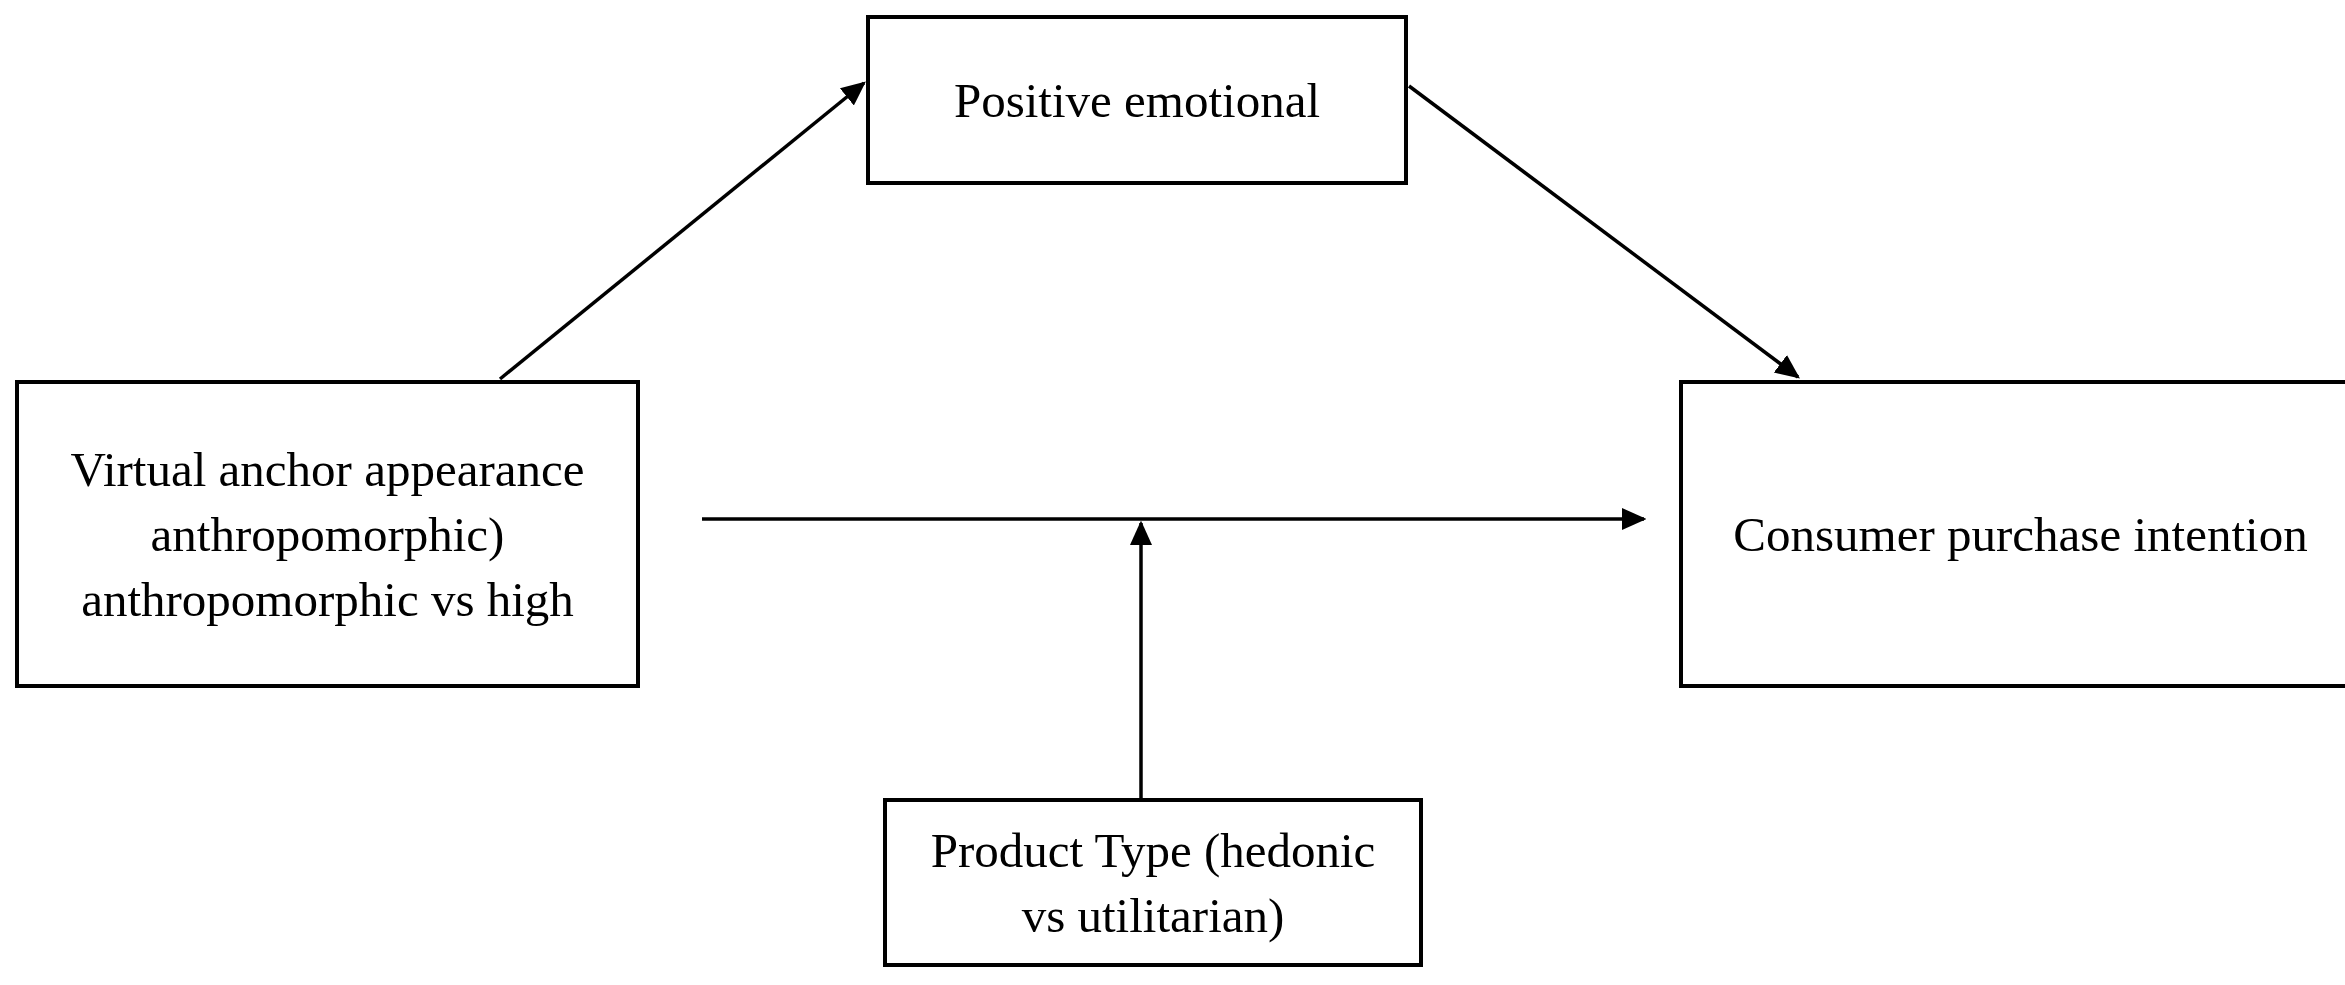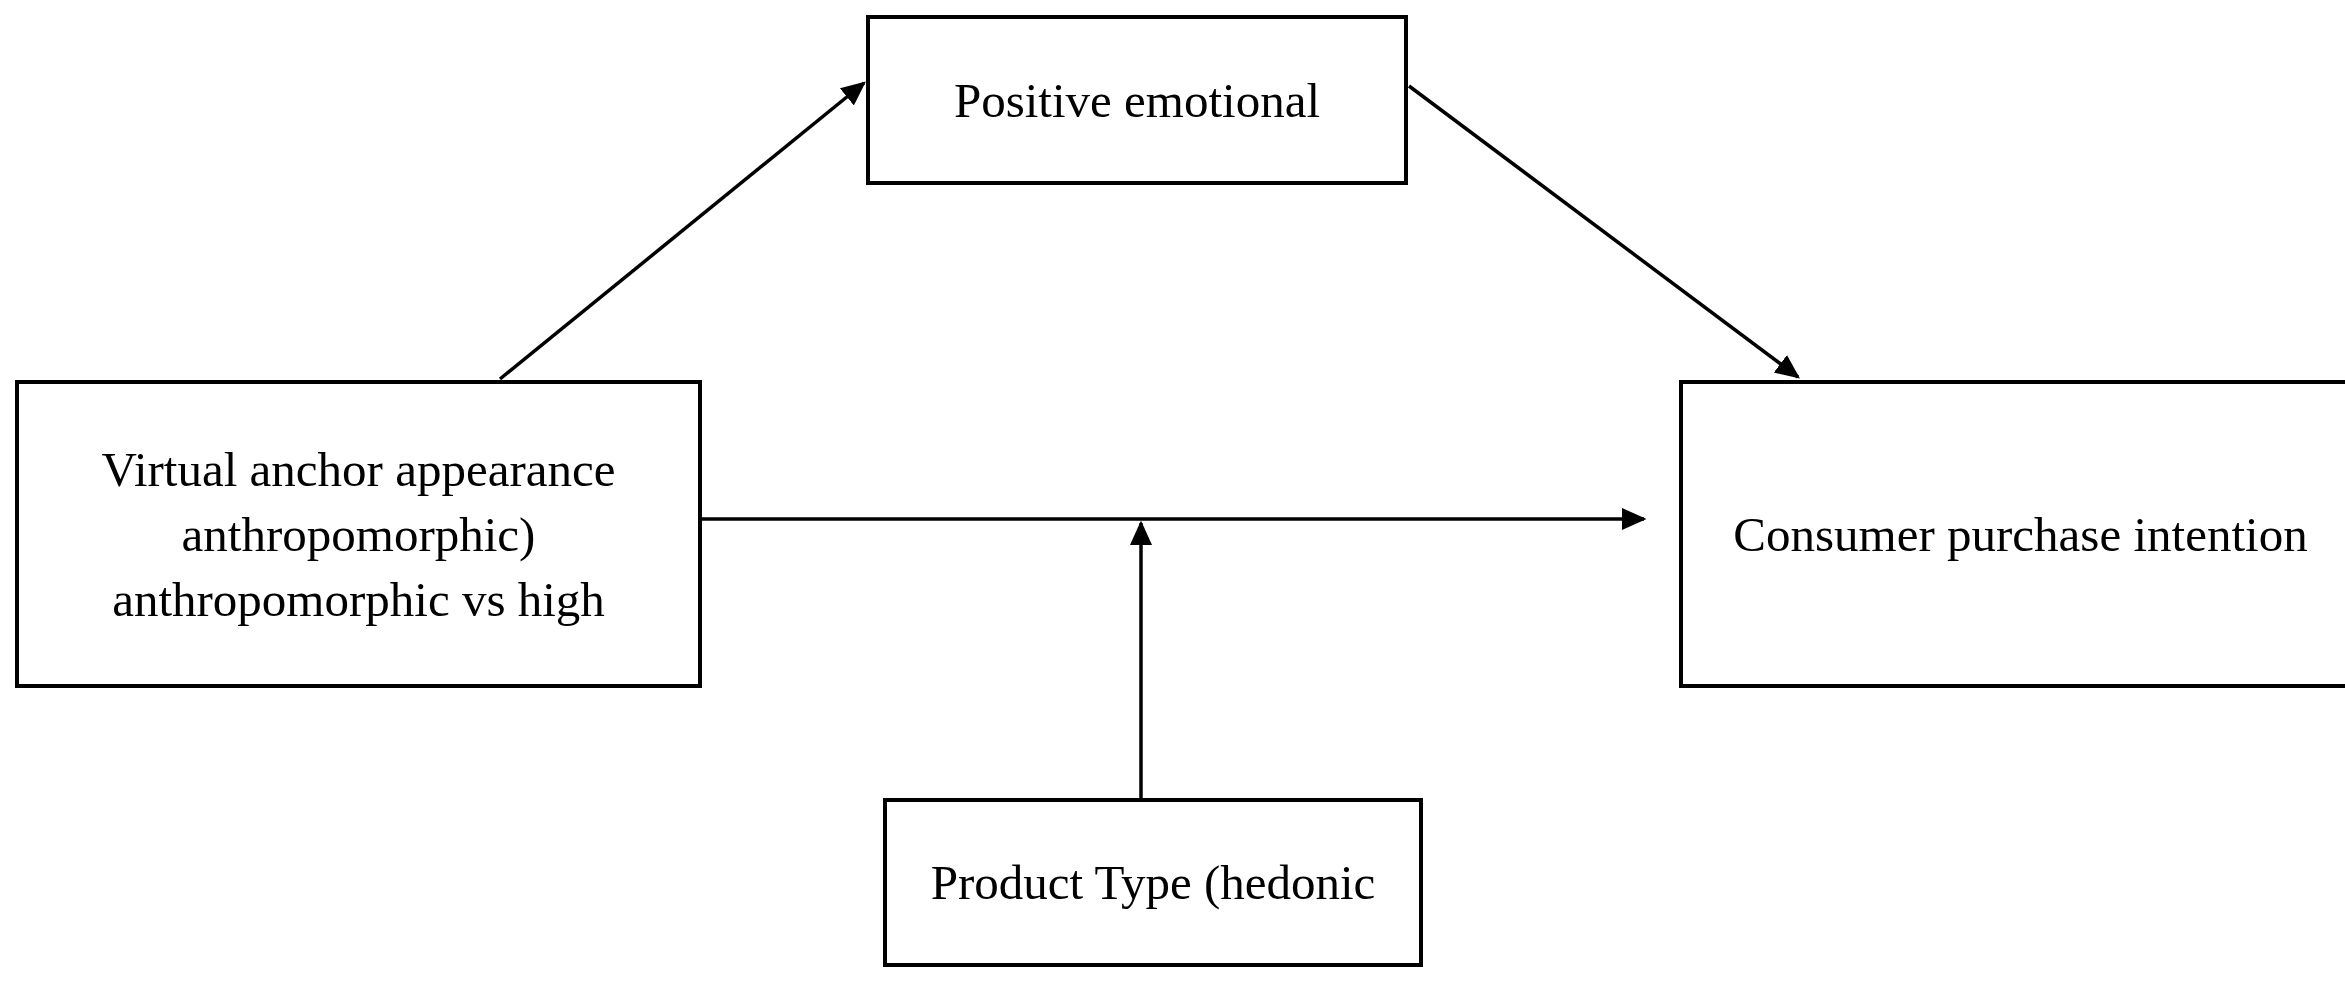--- a/index.html
+++ b/index.html
@@ -25,21 +25,21 @@
     flex-direction: column;
     align-items: center;
     justify-content: center;
     text-align: center;
     font-size: 49px;
     line-height: 65px;
   }
   .node .txt-line {
     white-space: nowrap;
   }
-  #node-virtual-anchor   { left: 15px;   top: 380px; width: 687px; height: 308px; }
+  #node-virtual-anchor   { left: 15px;   top: 380px; width: 625px; height: 308px; }
   #node-emotional        { left: 866px;  top: 15px;  width: 542px; height: 170px; }
   #node-purchase         { left: 1647px; top: 380px; width: 683px; height: 308px; margin-left: 32px; }
   #node-product-type     { left: 883px;  top: 798px; width: 540px; height: 169px; }
   svg.edges {
     position: absolute;
     left: 0;
     top: 0;
     width: 2345px;
     height: 985px;
     pointer-events: none;
@@ -75,15 +75,16 @@
   <div class="node" id="node-emotional">
     <div class="txt-line">Positive emotional</div>
   </div>
 
   <div class="node" id="node-purchase">
     <div class="txt-line">Consumer purchase intention</div>
   </div>
 
   <div class="node" id="node-product-type">
     <div class="txt-line">Product Type (hedonic</div>
+    <div class="txt-line">vs utilitarian)</div>
   </div>
 
 </div>
 
 </body></html>

